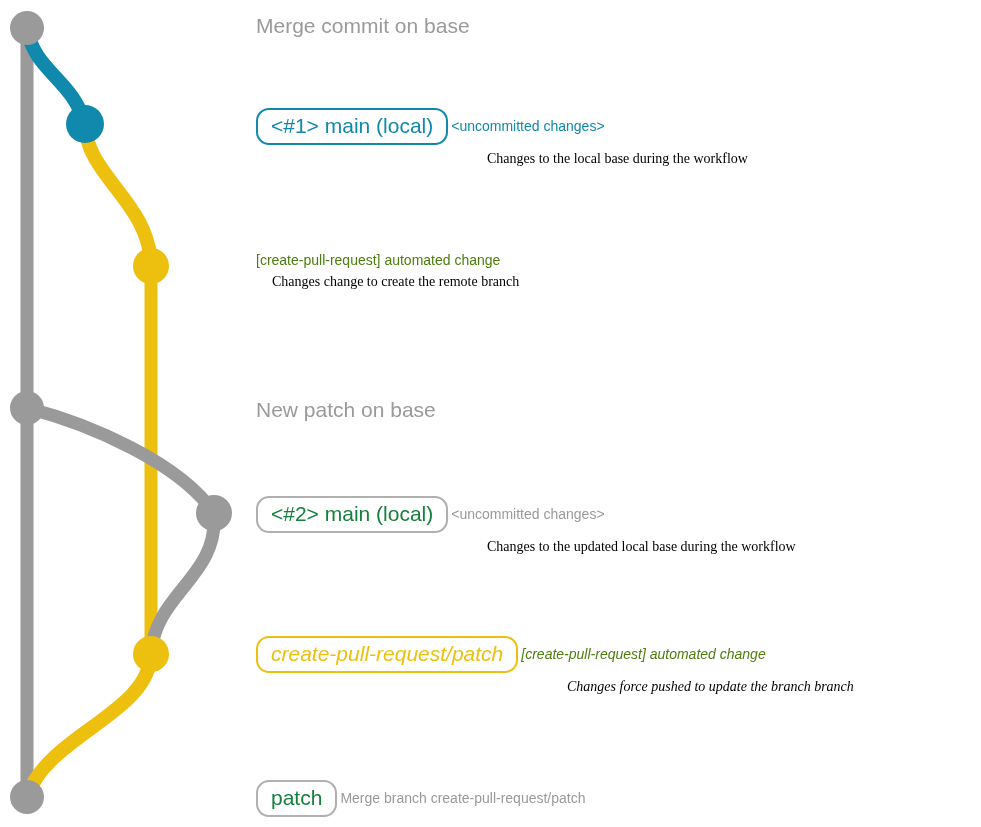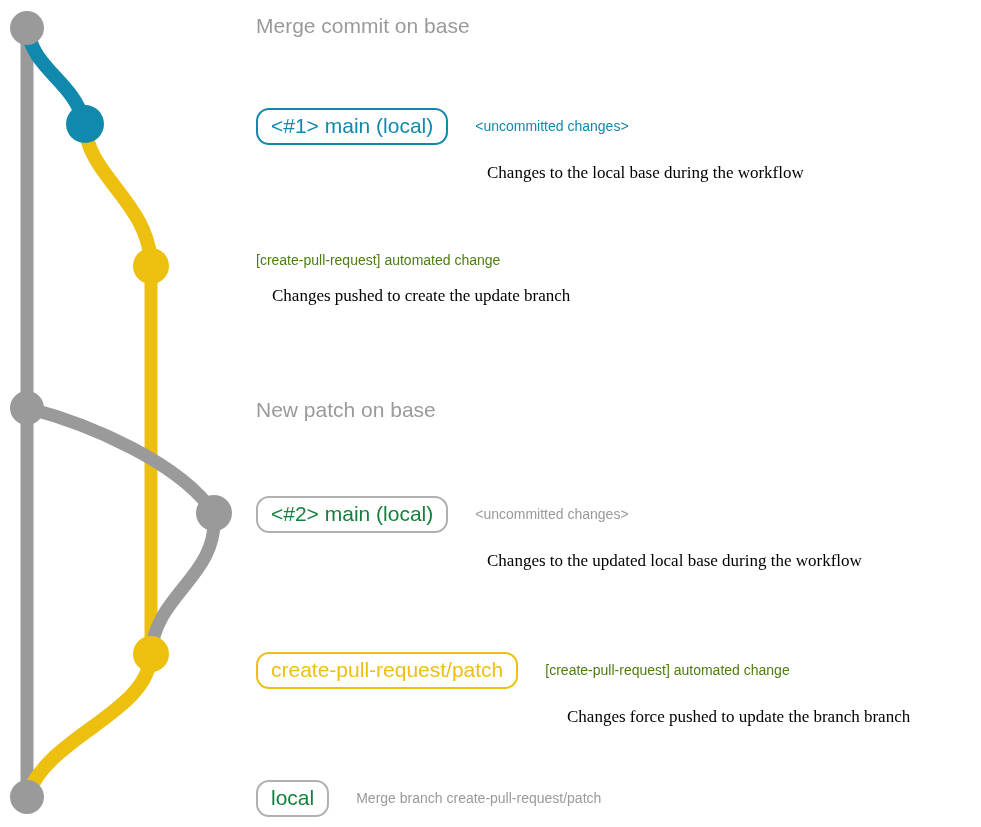--- a/index.html
+++ b/index.html
@@ -27,21 +27,21 @@
   .entry {
     position: absolute;
     display: flex;
     align-items: flex-start;
     flex-direction: column;
   }
 
   .entry-row {
     display: flex;
     align-items: center;
-    gap: 27px;
+    gap: 3px;
     white-space: nowrap;
   }
 
   .ref-badge {
     display: inline-block;
     border: 2px solid #1089ad;
     border-radius: 13px;
     padding: 5px 13px 6px 13px;
     font-size: 21px;
     line-height: 1.05;
@@ -66,24 +66,24 @@
   .section-label {
     position: absolute;
     font-size: 21px;
     color: #9a9a9a;
     white-space: nowrap;
     font-family: "Liberation Sans", sans-serif;
   }
 
   .note {
     font-family: "Liberation Serif", serif;
-    font-size: 17px;
+    font-size: 14px;
     color: #000000;
     white-space: nowrap;
-    margin-top: 18px;
+    margin-top: 6px;
   }
 </style>
 </head>
 <body>
 
 <svg id="graph-svg" viewBox="0 0 981 827" aria-hidden="true">
 
   <path d="M 27 28 L 27 797" fill="none" stroke="#9a9a9a" stroke-width="13" stroke-linecap="round"></path>
 
   <path d="M 27 28 C 34 72, 72 78, 85 124" fill="none" stroke="#1089ad" stroke-width="14" stroke-linecap="round"></path>
@@ -114,39 +114,39 @@
     <span class="ref-badge teal">&lt;#1&gt; main (local)</span>
     <span class="subject teal">&lt;uncommitted changes&gt;</span>
   </div>
   <div class="note" style="margin-left:231px;">Changes to the local base during the workflow</div>
 </div>
 
 <div class="entry" style="left:256px; top:253px;">
   <div class="entry-row">
     <span class="subject yellow">[create-pull-request] automated change</span>
   </div>
-  <div class="note" style="margin-left:16px;">Changes pushed to create the update branch</div>
+  <div class="note" style="margin-left:16px;">Changes change to create the remote branch</div>
 </div>
 
 <div class="section-label" style="left:256px; top:398px;">New patch on base</div>
 
 <div class="entry" style="left:256px; top:496px;">
   <div class="entry-row">
     <span class="ref-badge gray">&lt;#2&gt; main (local)</span>
     <span class="subject gray">&lt;uncommitted changes&gt;</span>
   </div>
   <div class="note" style="margin-left:231px;">Changes to the updated local base during the workflow</div>
 </div>
 
-<div class="entry" style="left:256px; top:652px;">
+<div class="entry" style="left:256px; top:636px;font-style:italic;">
   <div class="entry-row">
     <span class="ref-badge yellow">create-pull-request/patch</span>
     <span class="subject yellow">[create-pull-request] automated change</span>
   </div>
   <div class="note" style="margin-left:311px;">Changes force pushed to update the branch branch</div>
 </div>
 
 <div class="entry" style="left:256px; top:780px;">
   <div class="entry-row">
-    <span class="ref-badge gray">local</span>
+    <span class="ref-badge gray">patch</span>
     <span class="subject gray">Merge branch create-pull-request/patch</span>
   </div>
 </div>
 
 </body></html>

